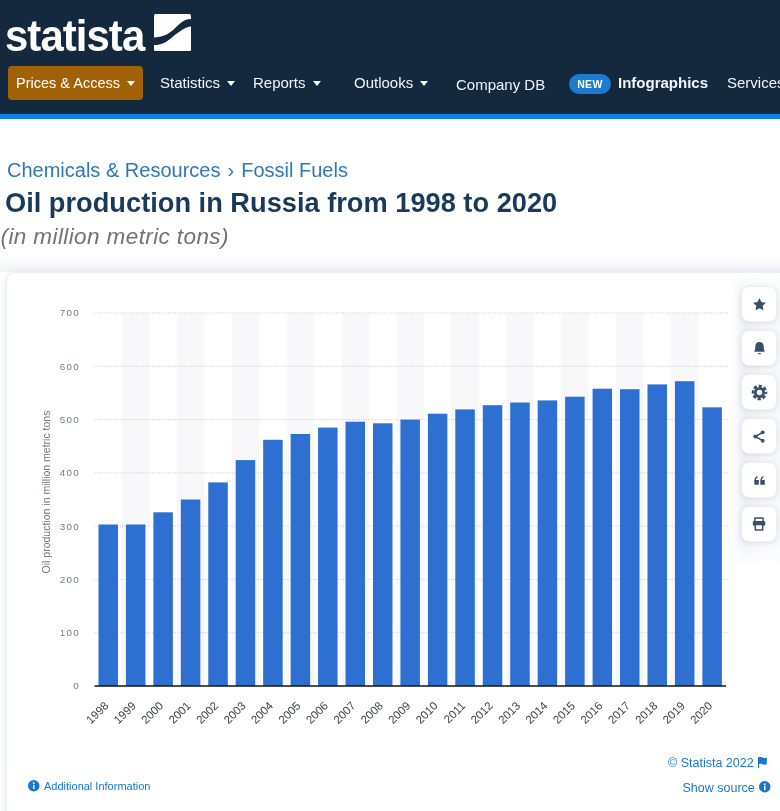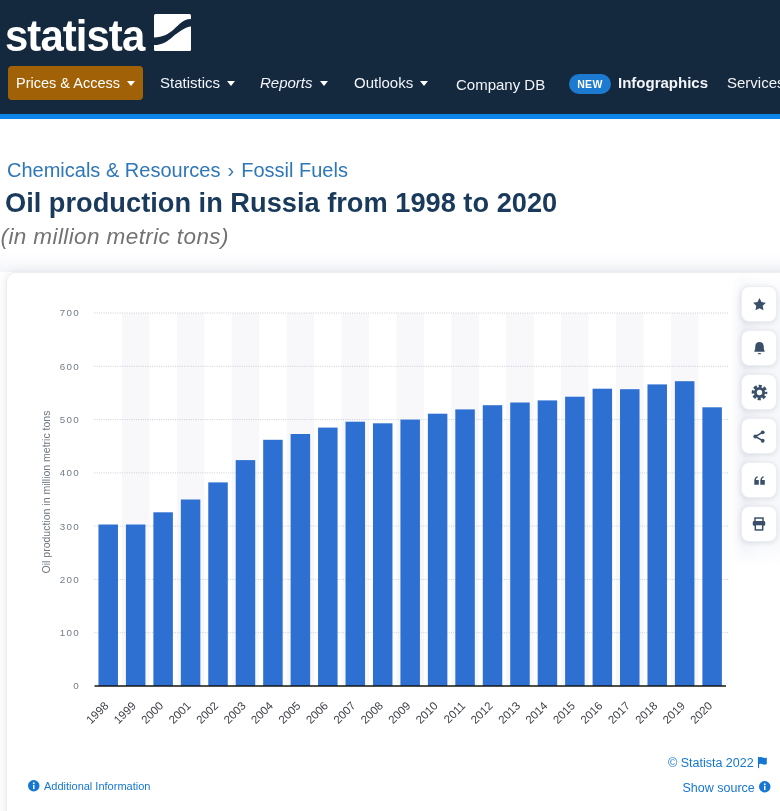--- a/index.html
+++ b/index.html
@@ -41,21 +41,21 @@
 <body>
 <div id="hdr" class="abs"></div>
 <div id="blueline" class="abs"></div>
 <div id="logotxt" class="abs">statista</div>
 <svg id="logomark" class="abs" width="37" height="37" viewBox="0 0 37 37">
   <rect x="0" y="0" width="37" height="37" rx="1.5" fill="#fff"></rect>
   <path d="M0,23.4 C9,23.4 14,20 18.5,16.6 C23,13.2 28,5 37,5 L37,12.6 C32,12.6 23,19.3 18.5,22.9 C14,26.5 9,31 0,31 Z" fill="#14283e"></path>
 </svg>
 <div id="greenbtn" class="abs">Prices &amp; Access<span class="caret"></span></div>
 <div class="abs navitem" style="left:160px;">Statistics<span class="caret"></span></div>
-<div class="abs navitem" style="left:260px;font-style:italic;">Reports<span class="caret"></span></div>
+<div class="abs navitem" style="left:253px;">Reports<span class="caret"></span></div>
 <div class="abs navitem" style="left:354px;">Outlooks<span class="caret"></span></div>
 <div class="abs navitem" style="left:456px;top:75px;">Company DB<span class="newpill" style="position:relative;top:-1px;margin-left:24px;">NEW</span></div>
 <div class="abs navitem" style="left:618px;font-weight:bold;">Infographics</div>
 <div class="abs navitem" style="left:727px;">Services</div>
 
 <div id="crumb" class="abs">Chemicals &amp; Resources <span class="sep">›</span> Fossil Fuels</div>
 <div id="title" class="abs">Oil production in Russia from 1998 to 2020</div>
 <div id="subtitle" class="abs">(in million metric tons)</div>
 
 <div class="abs" style="left:0;top:252px;width:780px;height:20px;

